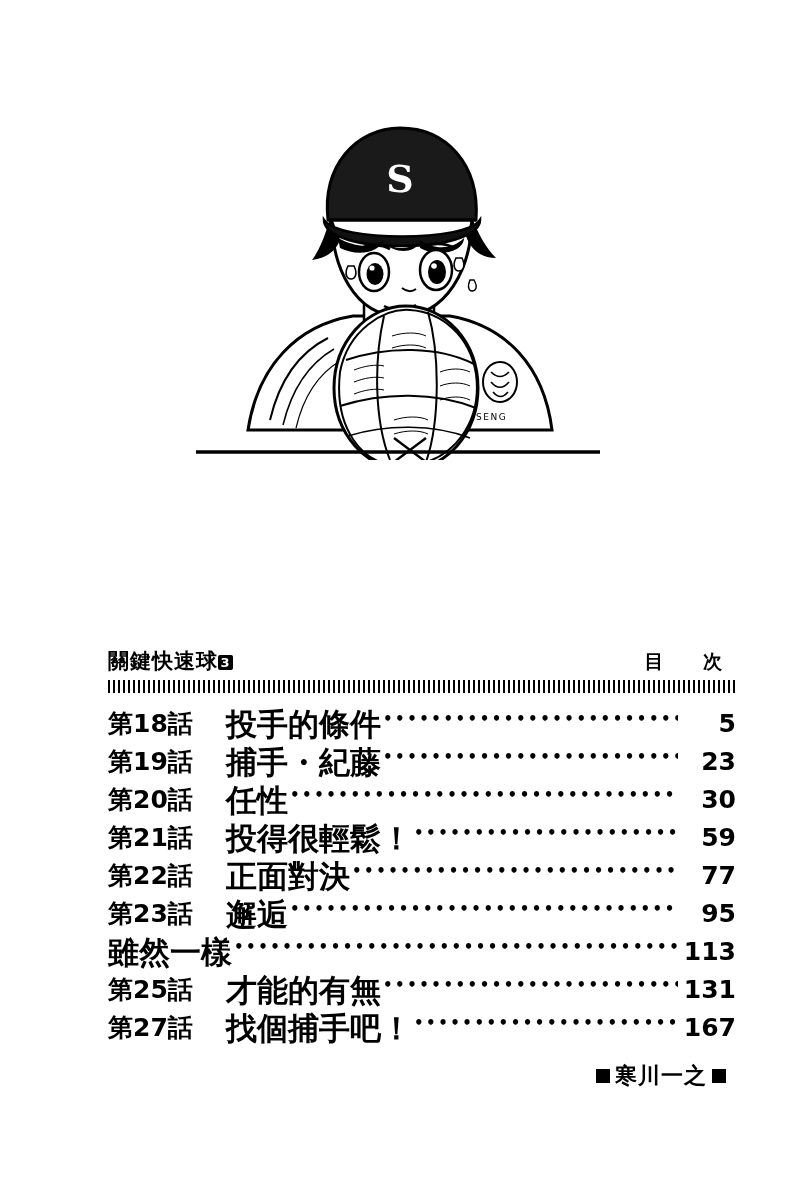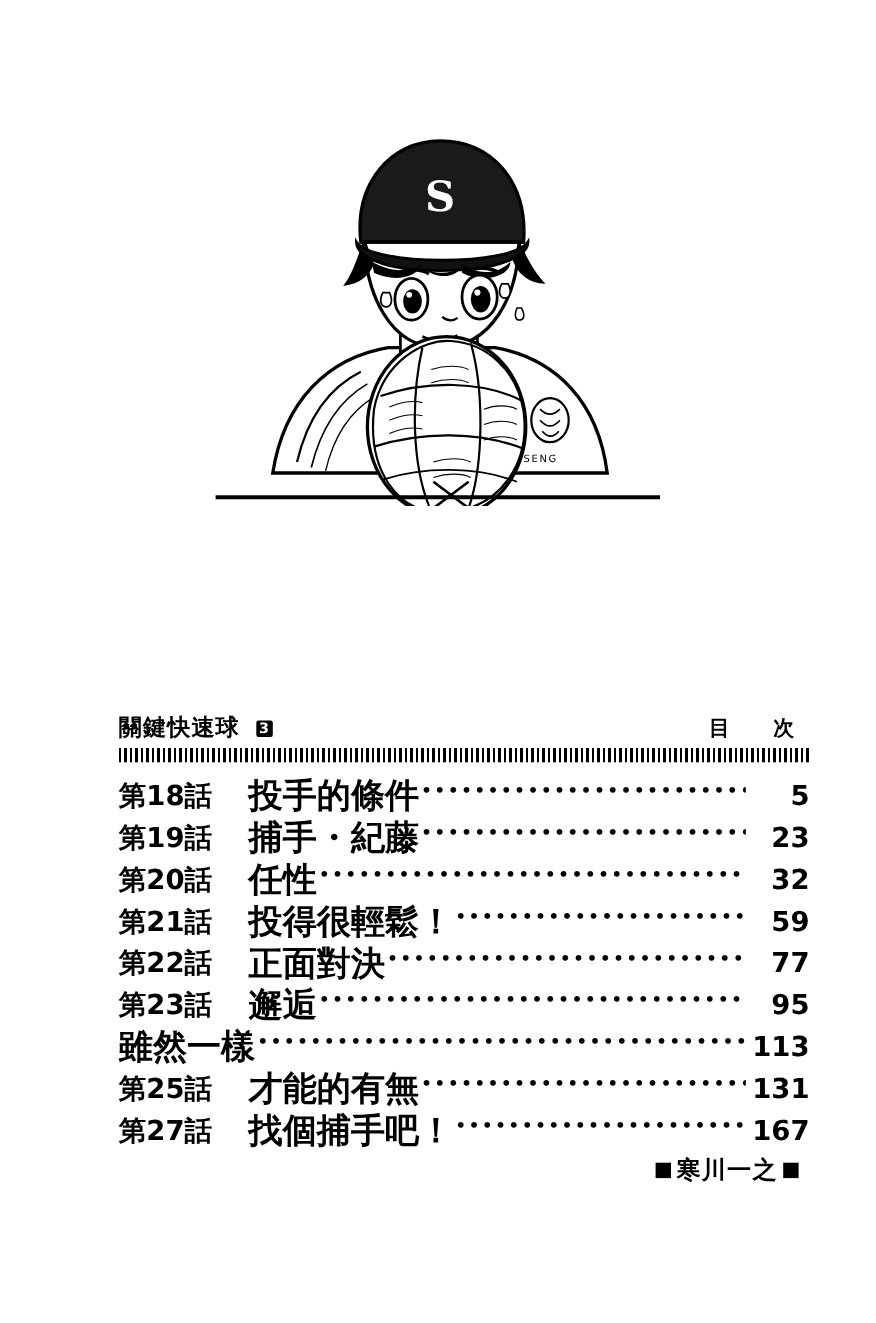--- a/index.html
+++ b/index.html
@@ -44,21 +44,21 @@
   }
   .series-title {
     font-family: "DejaVu Sans", sans-serif;
     font-size: 21px;
     font-weight: bold;
     letter-spacing: 1px;
     color: #000;
     white-space: nowrap;
     display: flex;
     align-items: center;
-    gap: 15px;
+    gap: 0;
   }
   .vol-badge {
     display: inline-block;
     background: #000;
     color: #fff;
     font-size: 13px;
     font-weight: bold;
     line-height: 15px;
     width: 15px;
     height: 15px;
@@ -129,21 +129,21 @@
   }
   .ep-page {
     flex: 0 0 auto;
     text-align: right;
     min-width: 56px;
     font-size: 25px;
   }
 
   
   .author-line {
-    margin-top: 2px;
+    margin-top: 14px;
     text-align: right;
     padding-right: 10px;
   }
   .author {
     font-size: 22px;
     font-weight: bold;
     letter-spacing: 1px;
     display: inline-flex;
     align-items: center;
     gap: 5px;
@@ -262,21 +262,21 @@
       <span class="ep-no">第19話</span>
       <span class="ep-title">捕手・紀藤</span>
       <span class="leader"></span>
       <span class="ep-page">23</span>
     </div>
 
     <div class="toc-row">
       <span class="ep-no">第20話</span>
       <span class="ep-title">任性</span>
       <span class="leader"></span>
-      <span class="ep-page">32</span>
+      <span class="ep-page">30</span>
     </div>
 
     <div class="toc-row">
       <span class="ep-no">第21話</span>
       <span class="ep-title">投得很輕鬆！</span>
       <span class="leader"></span>
       <span class="ep-page">59</span>
     </div>
 
     <div class="toc-row">

